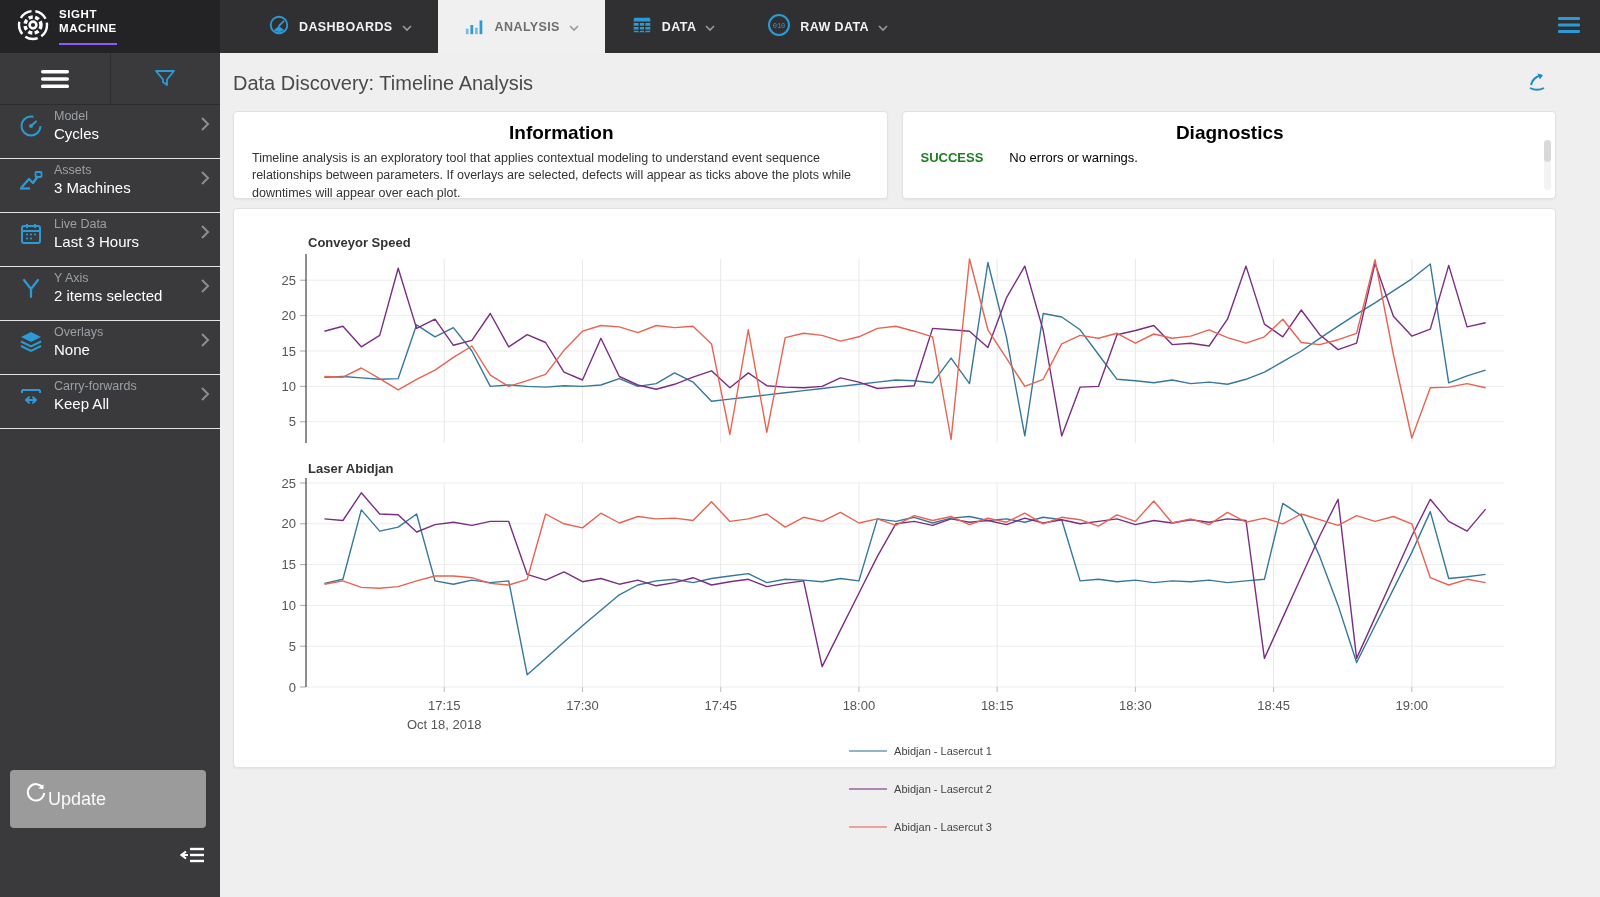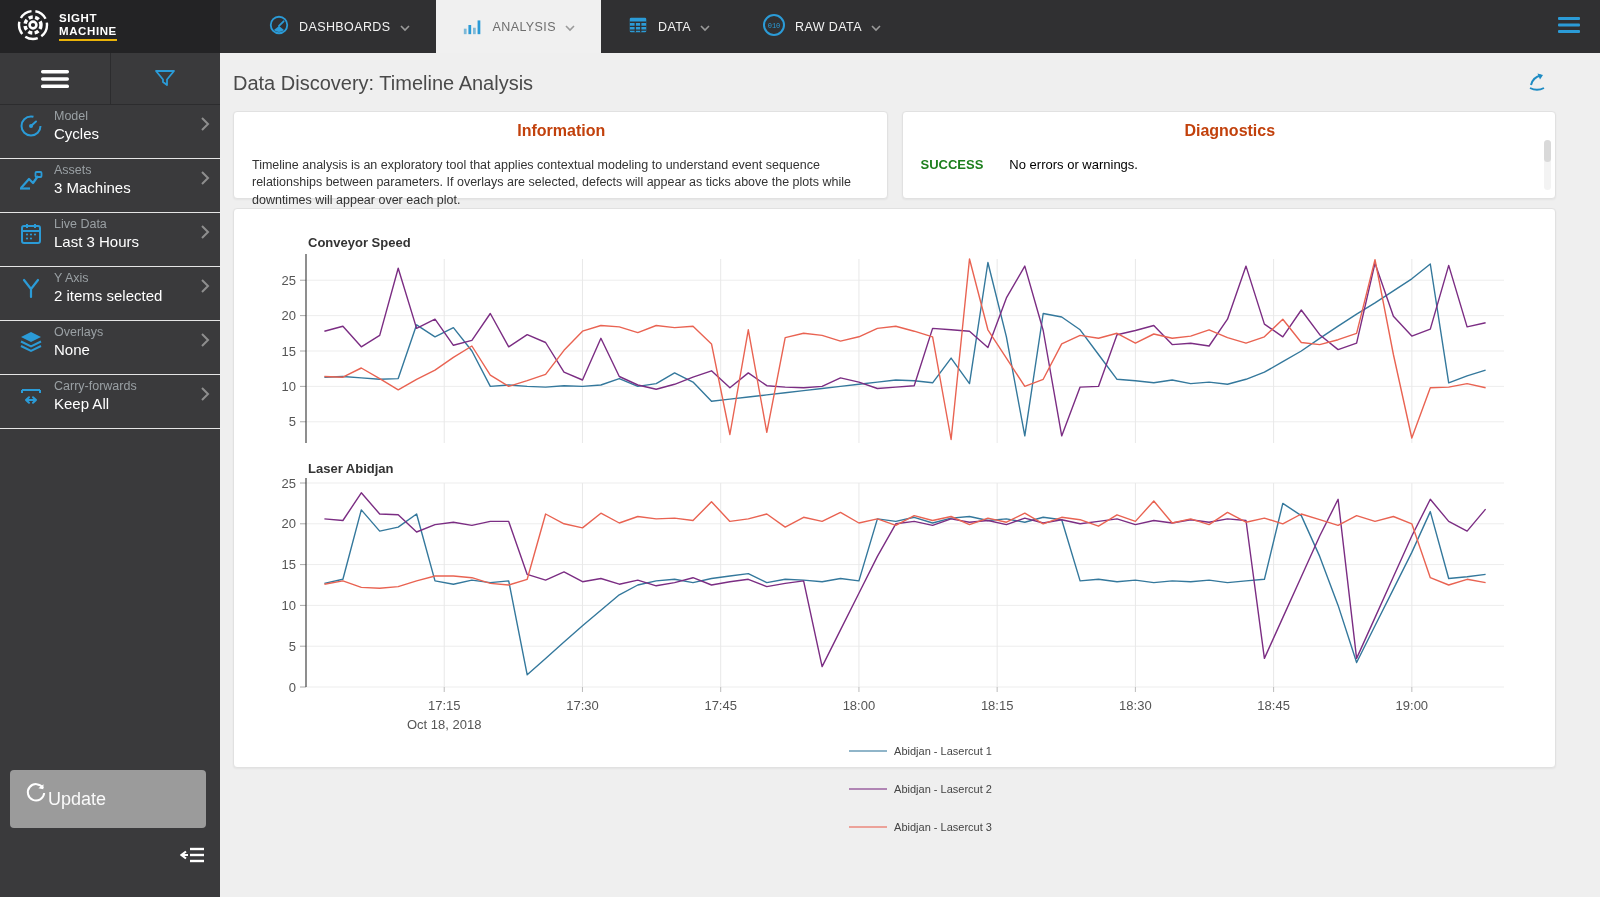--- a/index.html
+++ b/index.html
@@ -3,24 +3,24 @@
 <meta charset="utf-8">
 <style>
   * { margin:0; padding:0; box-sizing:border-box; }
   html,body { width:1600px; height:897px; overflow:hidden;
     font-family:"Liberation Sans", sans-serif; background:#efefef; }
 
   
   .topnav { height:53px; background:#303032; display:flex; align-items:stretch; position:relative; }
   .logo-area { width:220px; background:#232325; display:flex; align-items:center; padding-left:16px; gap:9px; }
   .logo-text { color:#fff; font-size:11.5px; font-weight:bold; letter-spacing:.6px; line-height:1.15; }
-  .logo-text .l2 { border-bottom:2px solid #eab308; padding-bottom:1px; display:inline-block; }
+  .logo-text .l2 { border-bottom:2px solid #8b5cf6; padding-bottom:8px; display:inline-block; }
   .nav-items { display:flex; align-items:stretch; margin-left:22px; }
   .nav-item { display:flex; align-items:center; gap:9px; padding:0 26px; cursor:pointer; }
-  .nav-item .lbl { color:#f2f2f2; font-size:12.5px; font-weight:normal; letter-spacing:.4px; }
+  .nav-item .lbl { color:#f2f2f2; font-size:12.5px; font-weight:bold; letter-spacing:.4px; }
   .nav-item.active { background:#f0f0f0; }
   .nav-item.active .lbl { color:#6e6e6e; }
   .nav-burger { position:absolute; right:18px; top:14px; cursor:pointer; }
 
   
   .layout { display:flex; height:844px; }
 
   
   .sidebar { width:220px; background:#3a3a3c; position:relative; flex:none; }
   .side-top { height:52px; display:flex; border-bottom:1px solid #2c2c2e; }
@@ -38,21 +38,21 @@
 
   
   .content { flex:1; padding:0 44px 0 13px; }
   .page-head { display:flex; align-items:center; justify-content:space-between; margin-top:12px; height:36px; }
   .page-title { font-size:20px; color:#4a4a4a; }
   .export-btn { cursor:pointer; margin-right:6px; }
 
   .panels { display:flex; gap:14px; margin-top:10px; }
   .card { background:#fff; border:1px solid #e1e1e1; border-radius:4px; box-shadow:0 1px 2px rgba(0,0,0,.05); }
   .panel { flex:1; height:88px; padding:10px 16px 10px 18px; position:relative; }
-  .panel h3 { text-align:center; font-size:16px; color:#c2410c; margin-bottom:17px; }
+  .panel h3 { text-align:center; font-size:19px; color:#000000; margin-bottom:6px; }
   .info-body { font-size:12.5px; color:#333; line-height:1.38; padding-right:10px; }
   .diag-row { display:flex; gap:26px; font-size:13px; align-items:baseline; }
   .diag-status { font-weight:bold; }
   .diag-scroll { position:absolute; right:4px; top:28px; width:7px; height:50px; background:#f3f3f3; border-radius:4px; }
   .diag-scroll .thumb { width:7px; height:22px; background:#d9d9d9; border-radius:4px; }
 
   .chart-card { margin-top:9px; height:560px; padding:26px 8px 0 8px; }
   .chart-title { font-size:13px; font-weight:bold; color:#333; margin-left:66px; margin-bottom:1px; }
   .chart-block + .chart-block { margin-top:6px; }
   .legend { display:flex; gap:26px; margin:6px 0 0 52px; align-items:center;flex-direction:column; }

